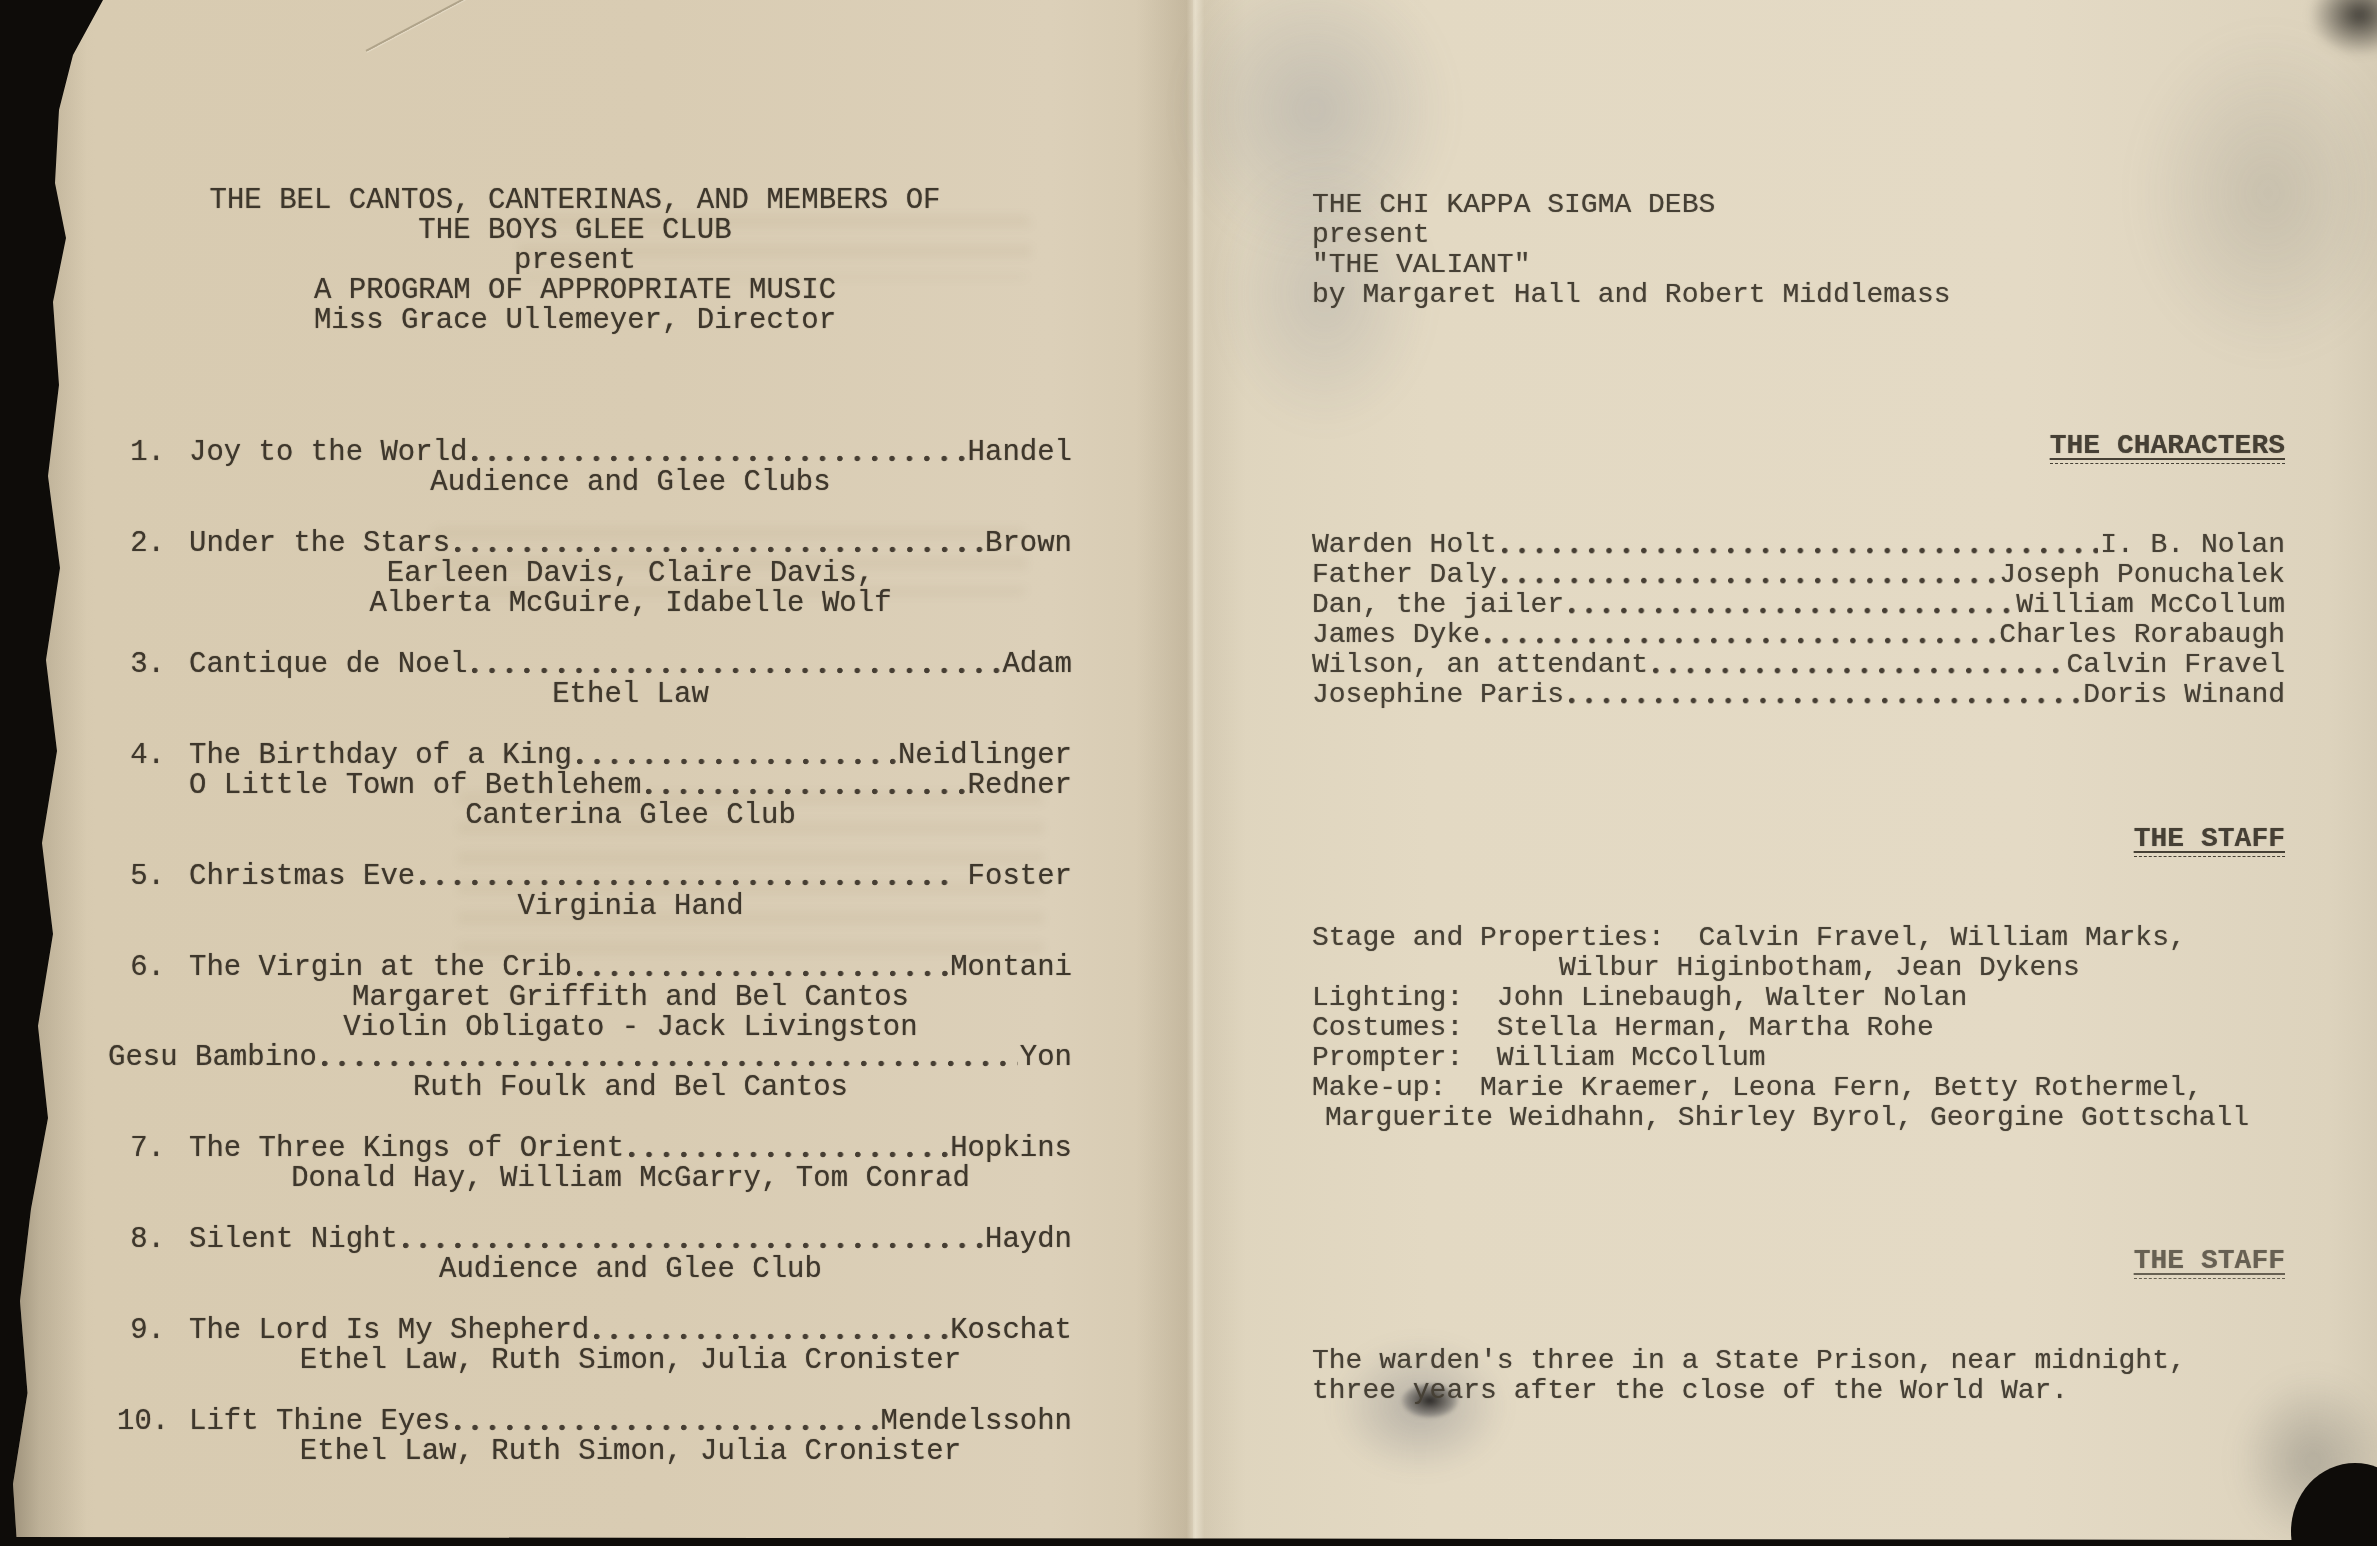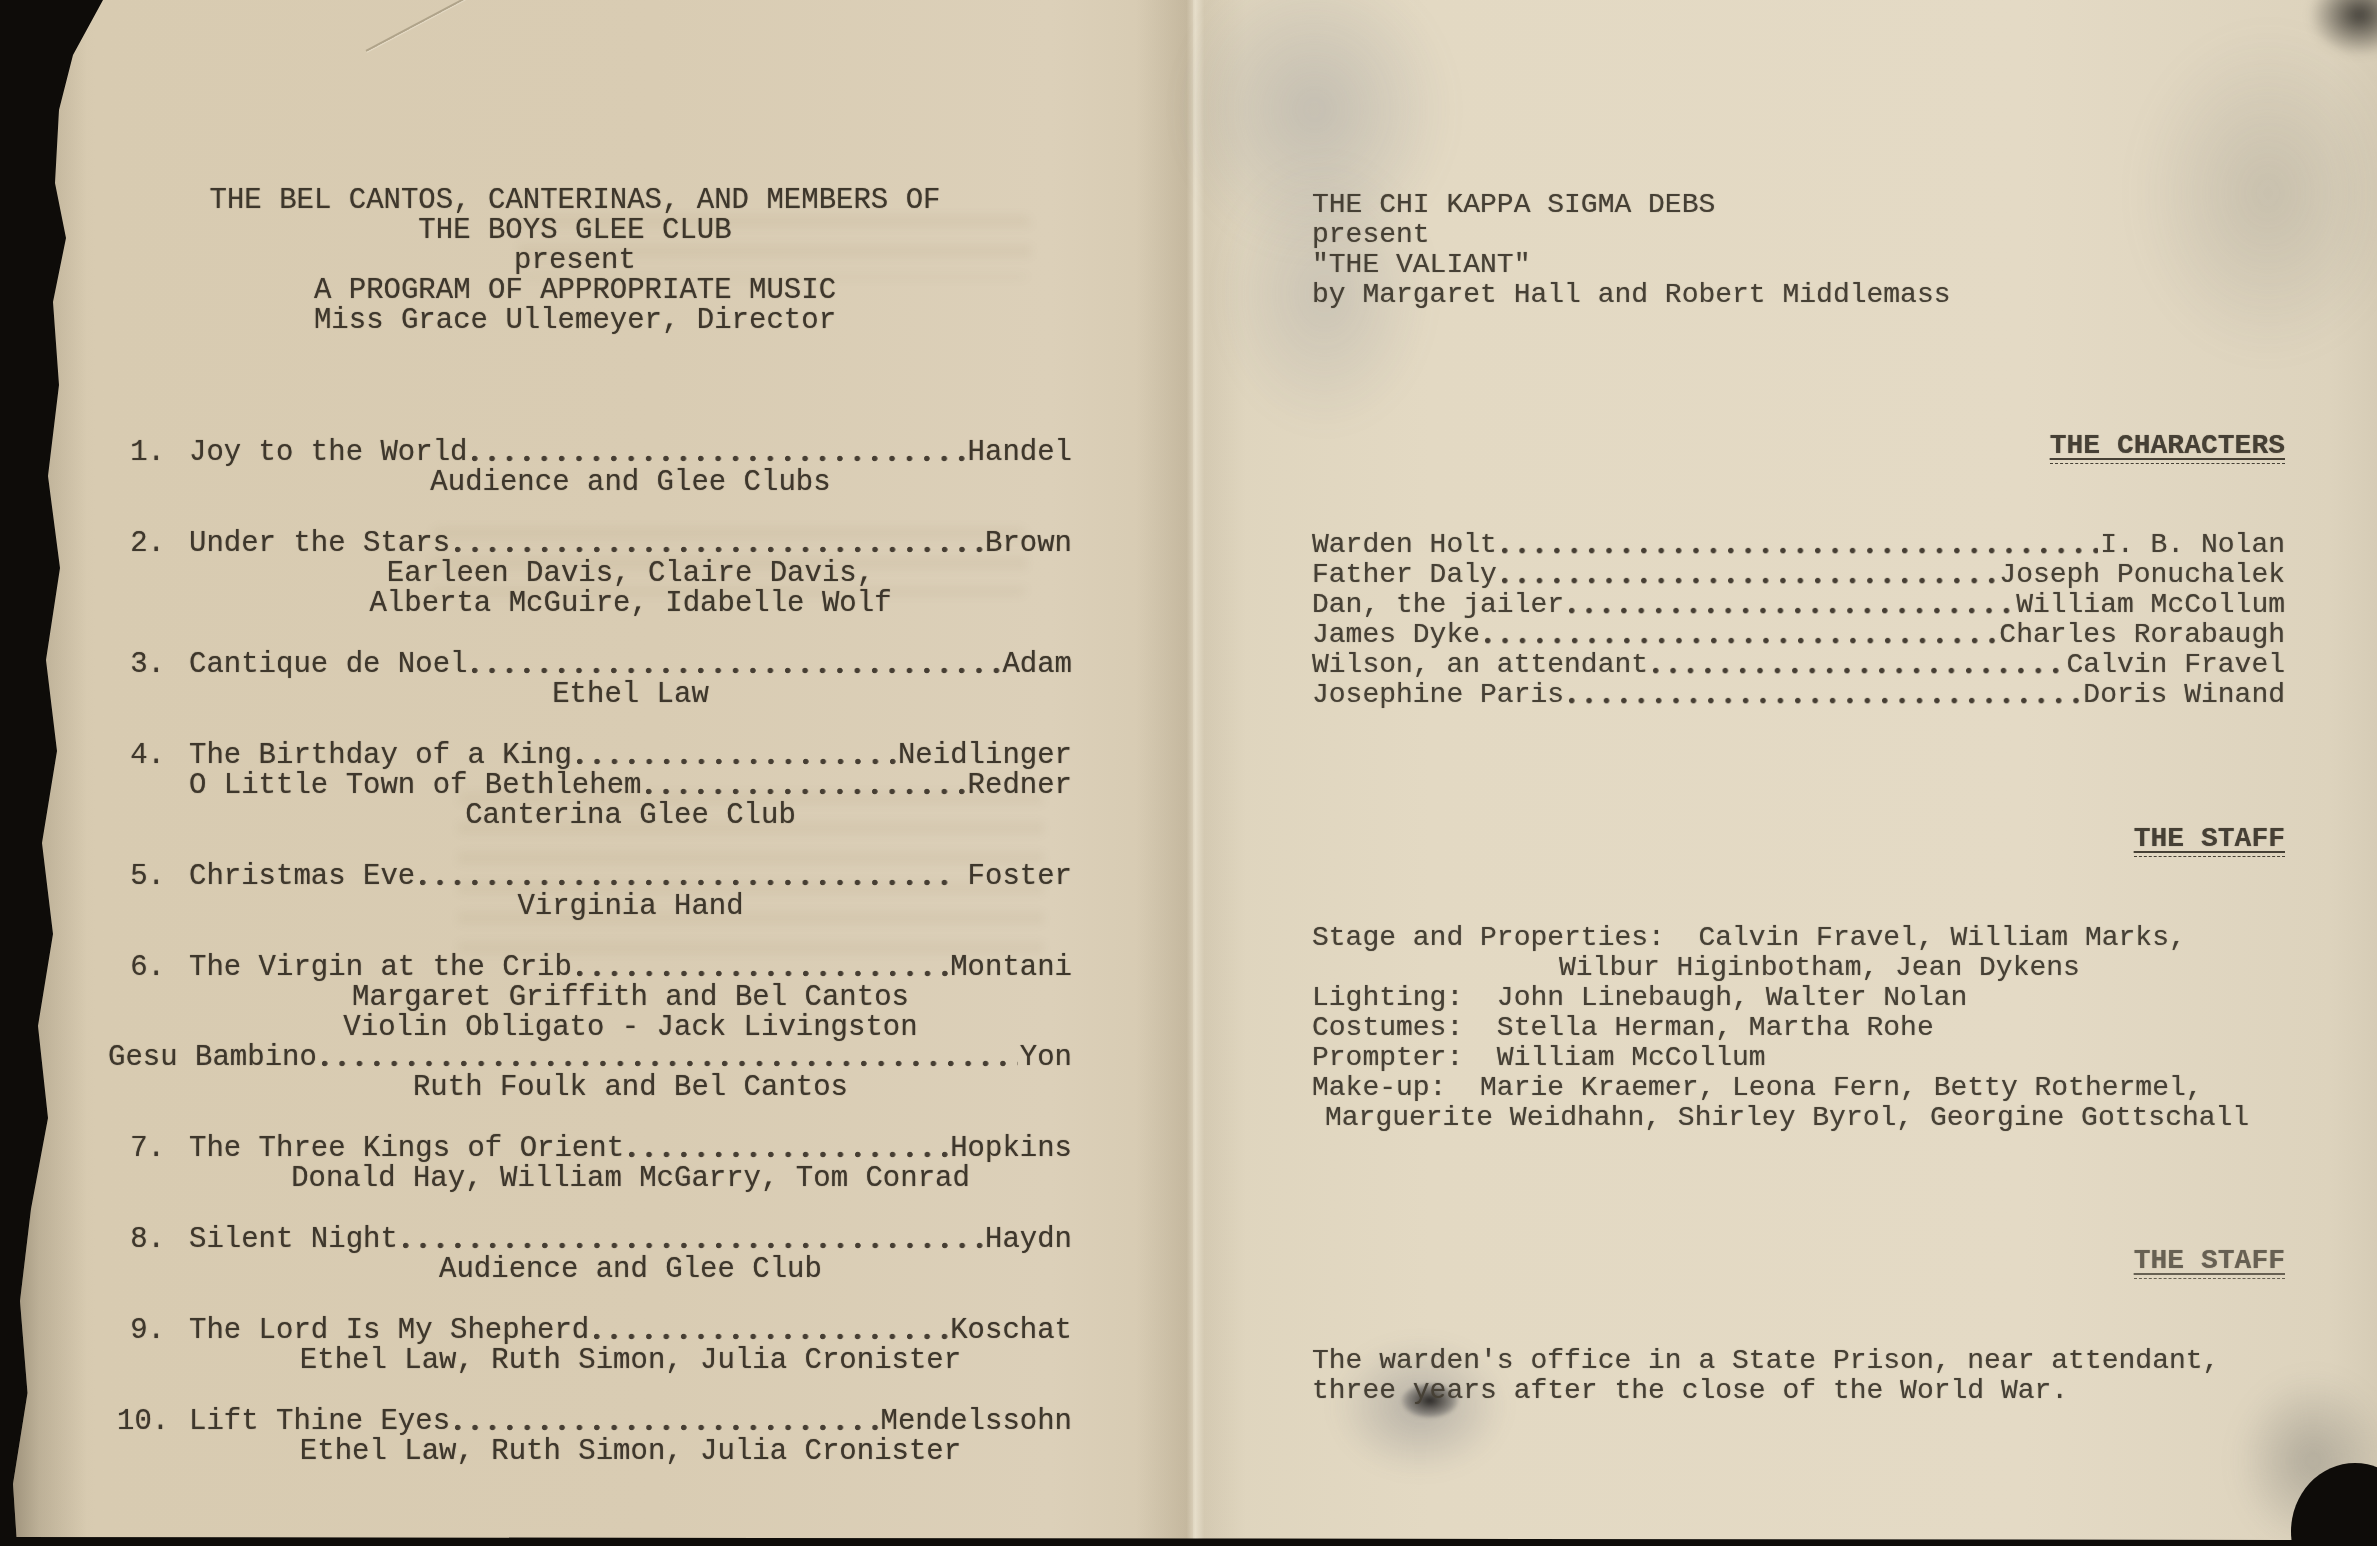--- a/index.html
+++ b/index.html
@@ -121,21 +121,21 @@
     <div class="content-right typed">
       <div class="play-header" id="right-header"><div>THE CHI KAPPA SIGMA DEBS</div><div>present</div><div>"THE VALIANT"</div><div>by Margaret Hall and Robert Middlemass</div></div>
 
       <div class="sec-heading m-char"><span>THE CHARACTERS</span></div>
       <div class="char-list" id="char-list"><div class="char-row"><span>Warden Holt</span><span class="leader"></span><span>I. B. Nolan</span></div><div class="char-row"><span>Father Daly</span><span class="leader"></span><span>Joseph Ponuchalek</span></div><div class="char-row"><span>Dan, the jailer</span><span class="leader"></span><span>William McCollum</span></div><div class="char-row"><span>James Dyke</span><span class="leader"></span><span>Charles Rorabaugh</span></div><div class="char-row"><span>Wilson, an attendant</span><span class="leader"></span><span>Calvin Fravel</span></div><div class="char-row"><span>Josephine Paris</span><span class="leader"></span><span>Doris Winand</span></div></div>
 
       <div class="sec-heading m-staff"><span>THE STAFF</span></div>
       <div class="staff-list" id="staff-list"><div>Stage and Properties:  Calvin Fravel, William Marks,</div><div style="padding-left: 247px;">Wilbur Higinbotham, Jean Dykens</div><div>Lighting:  John Linebaugh, Walter Nolan</div><div>Costumes:  Stella Herman, Martha Rohe</div><div>Prompter:  William McCollum</div><div>Make-up:  Marie Kraemer, Leona Fern, Betty Rothermel,</div><div style="padding-left: 13px;">Marguerite Weidhahn, Shirley Byrol, Georgine Gottschall</div></div>
 
       <div class="sec-heading m-scene"><span>THE STAFF</span></div>
-      <div class="scene-lines" id="scene-lines"><div>The warden's office in a State Prison, near attendant,</div><div>three years after the close of the World War.</div></div>
+      <div class="scene-lines" id="scene-lines"><div>The warden's three in a State Prison, near midnight,</div><div>three years after the close of the World War.</div></div>
 
       
       
 
       
     </div>
   </div>
 </div>
 
 

